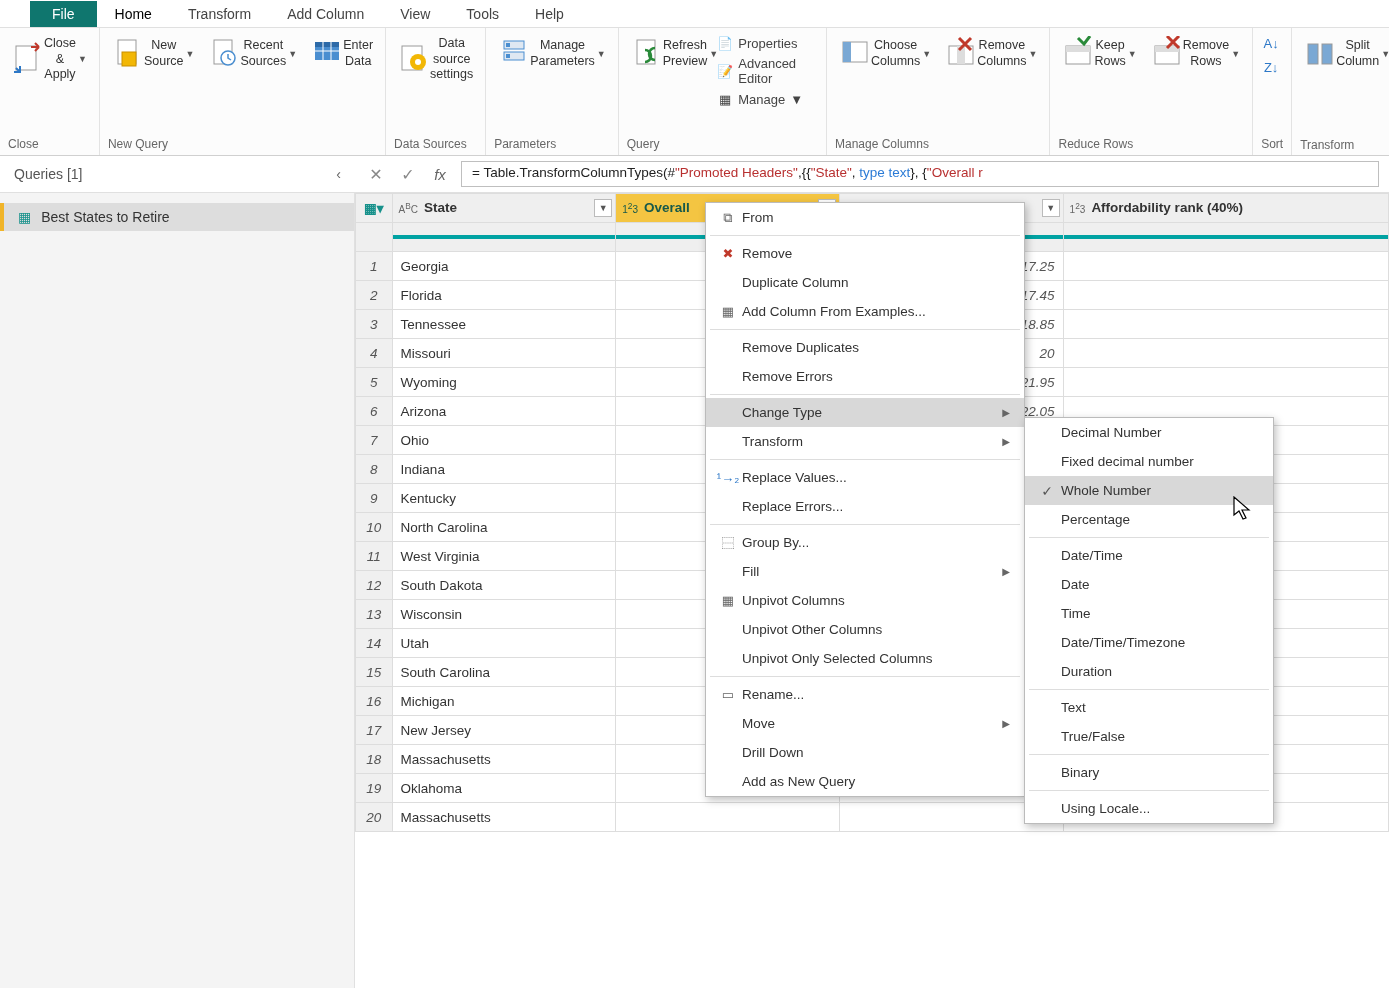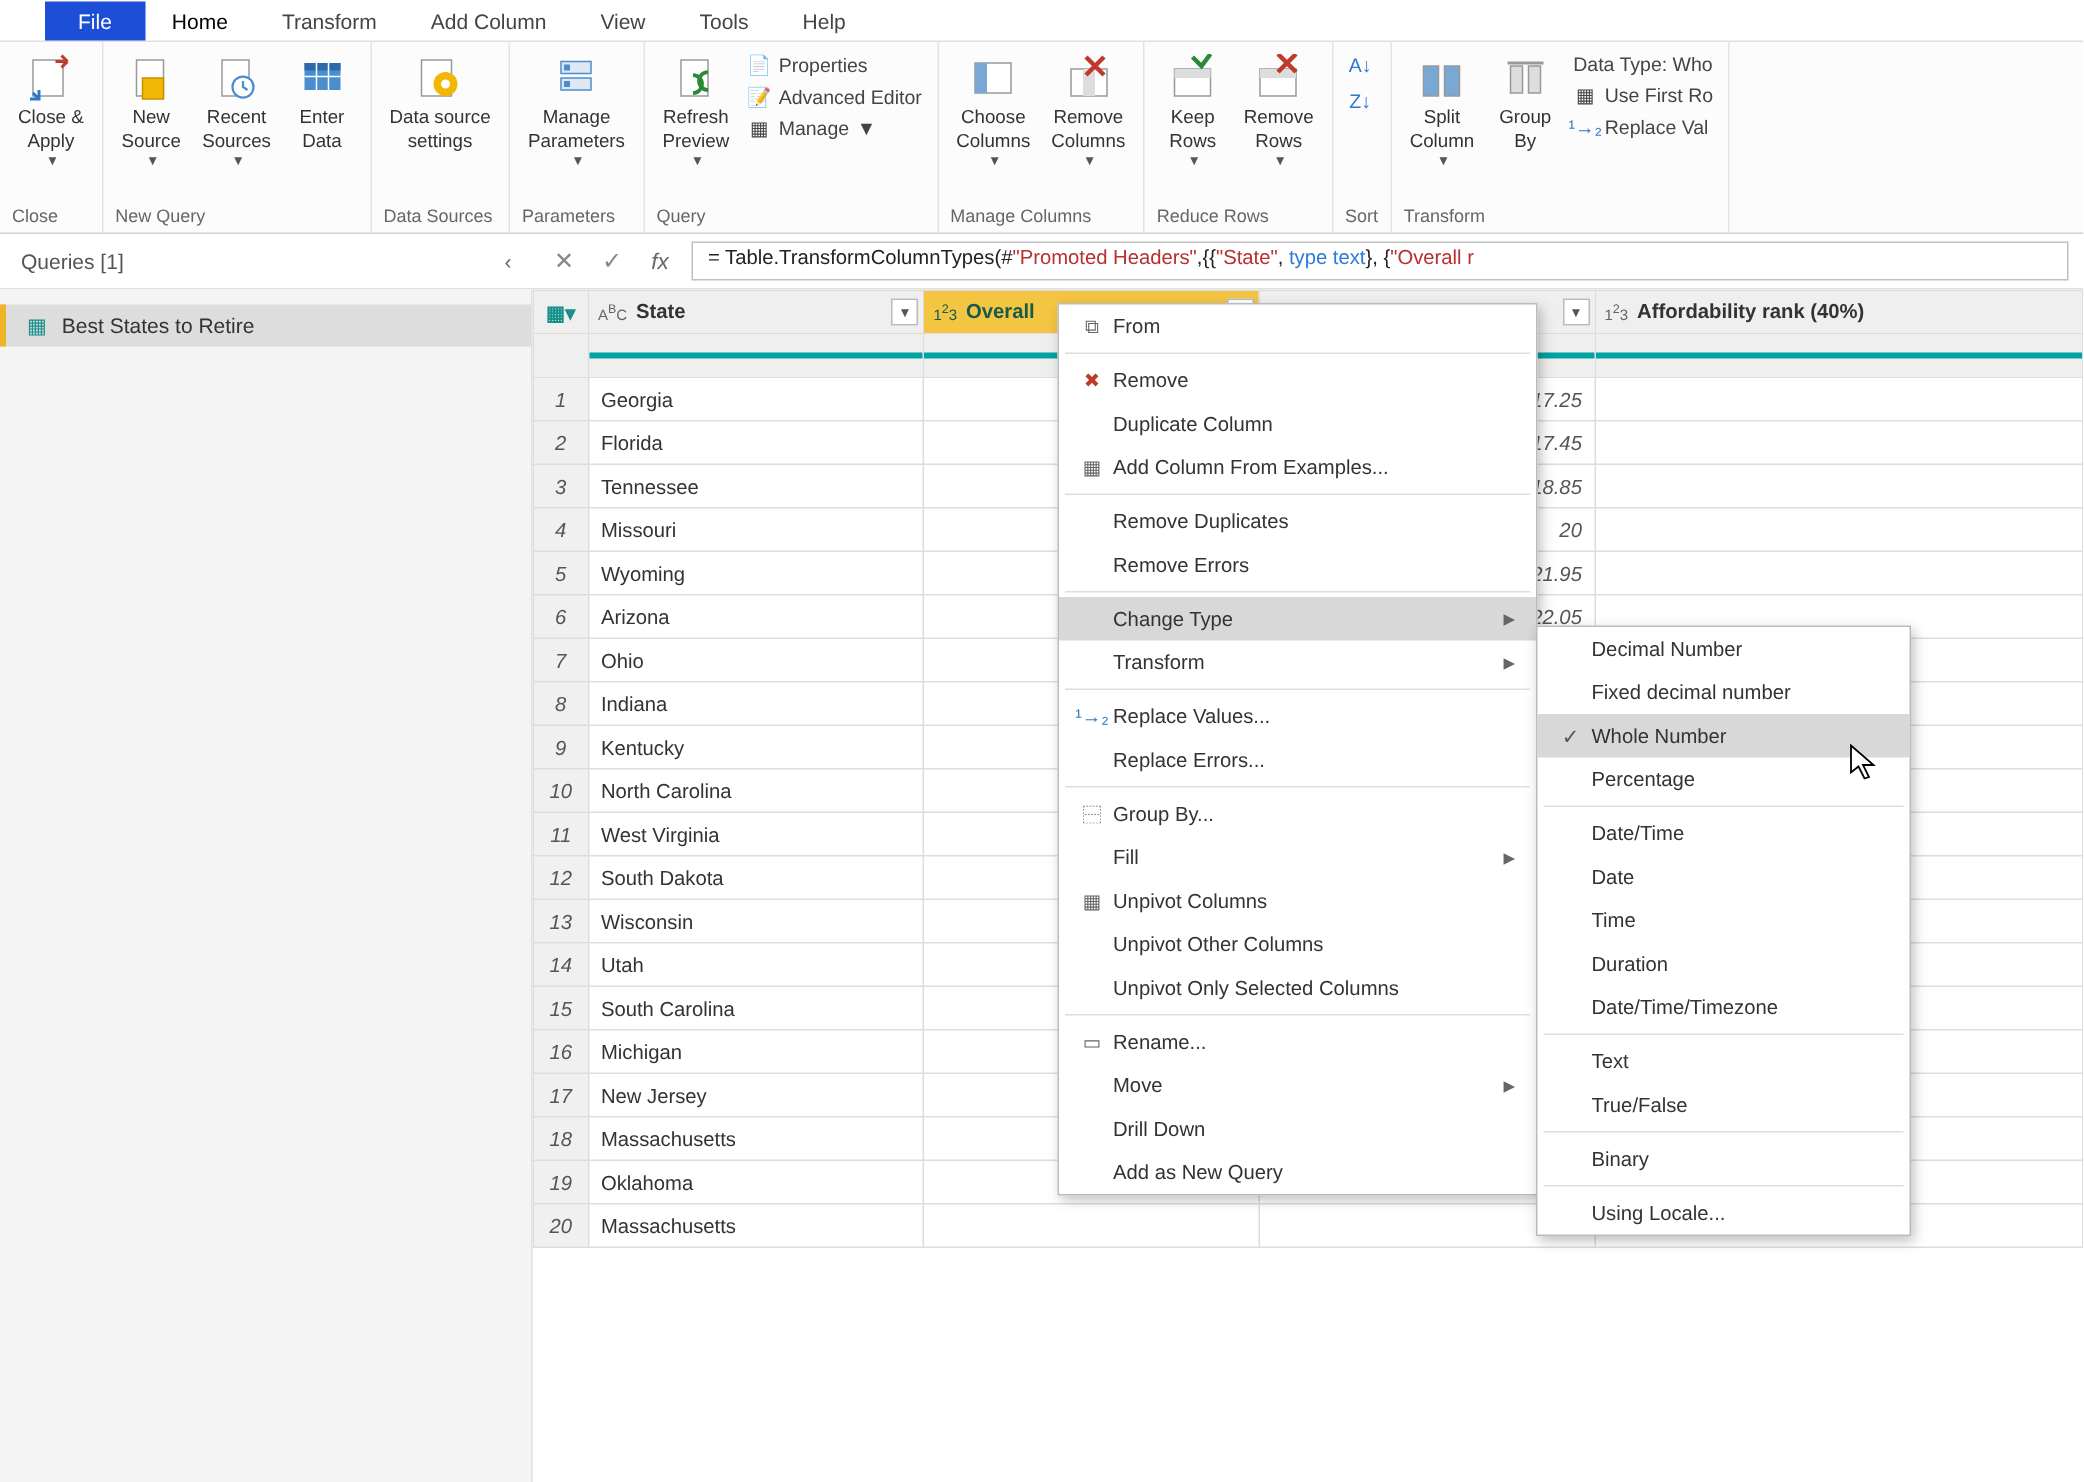--- a/index.html
+++ b/index.html
@@ -1,29 +1,29 @@
 <!DOCTYPE html>
 <html><head>
 <meta charset="utf-8">
 <style>
 * { box-sizing: border-box; margin: 0; padding: 0; font-family: "Segoe UI", Arial, sans-serif; }
 body { background: #fff; font-size: 13px; color: #333; overflow: hidden; }
 
 
 .ribbon-tabs { display: flex; align-items: center; height: 28px; border-bottom: 1px solid #e0e0e0; padding-left: 30px; gap: 0; }
 .ribbon-tab { padding: 5px 18px; font-size: 14px; color: #444; cursor: pointer; }
-.ribbon-tab.file { background: #1d4ed8; color: #fff; padding: 5px 22px; }
+.ribbon-tab.file { background: #0f766e; color: #fff; padding: 5px 22px; }
 .ribbon-tab.active { color: #000; }
 
 
 .ribbon { display: flex; height: 128px; border-bottom: 1px solid #d0d0d0; background: #fcfcfc; }
 .ribbon-group { display: flex; flex-direction: column; padding: 6px 8px 2px 8px; border-right: 1px solid #e3e3e3; }
 .ribbon-group-buttons { display: flex; flex: 1; align-items: flex-start; gap: 6px; }
 .ribbon-group-label { text-align: left; font-size: 12px; color: #666; padding: 2px 0; }
-.rbtn { display: flex; flex-direction: column; align-items: center; justify-content: flex-start; padding: 2px 4px; font-size: 12.5px; color: #333; min-width: 48px; cursor: pointer; }
+.rbtn { display: flex; flex-direction: row; align-items: center; justify-content: flex-start; padding: 2px 4px; font-size: 12.5px; color: #333; min-width: 48px; cursor: pointer; }
 .rbtn .ricon { width: 32px; height: 32px; margin-bottom: 3px; display: flex; align-items: center; justify-content: center; }
 .rbtn .rlabel { text-align: center; line-height: 1.25; }
 .rbtn .dd { font-size: 9px; margin-left: 2px; color: #555; }
 .rsmall-col { display: flex; flex-direction: column; gap: 3px; justify-content: flex-start; }
 .rsmall { display: flex; align-items: center; gap: 5px; font-size: 13px; color: #444; padding: 1px 2px; cursor: pointer; }
 .rsmall-icon { width: 16px; height: 16px; display: inline-flex; align-items: center; justify-content: center; }
 
 
 .midbar { display: flex; height: 37px; border-bottom: 1px solid #e0e0e0; }
 .queries-header { width: 355px; display: flex; align-items: center; justify-content: space-between; padding: 0 14px; font-size: 14px; color: #555; }
@@ -624,25 +624,25 @@
       <div class="mi">
           <span class="mi-check"></span>
           <span>Date</span>
         </div>
       <div class="mi">
           <span class="mi-check"></span>
           <span>Time</span>
         </div>
       <div class="mi">
           <span class="mi-check"></span>
+          <span>Date/Time/Timezone</span>
+        </div>
+      <div class="mi">
+          <span class="mi-check"></span>
           <span>Duration</span>
-        </div>
-      <div class="mi">
-          <span class="mi-check"></span>
-          <span>Date/Time/Timezone</span>
         </div>
       <div class="sep"></div>
       <div class="mi">
           <span class="mi-check"></span>
           <span>Text</span>
         </div>
       <div class="mi">
           <span class="mi-check"></span>
           <span>True/False</span>
         </div>

